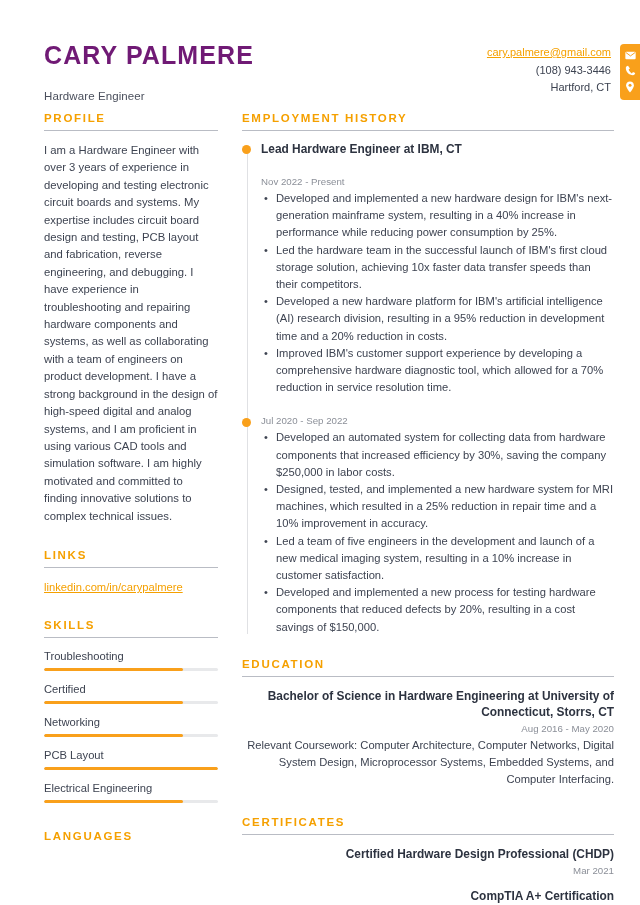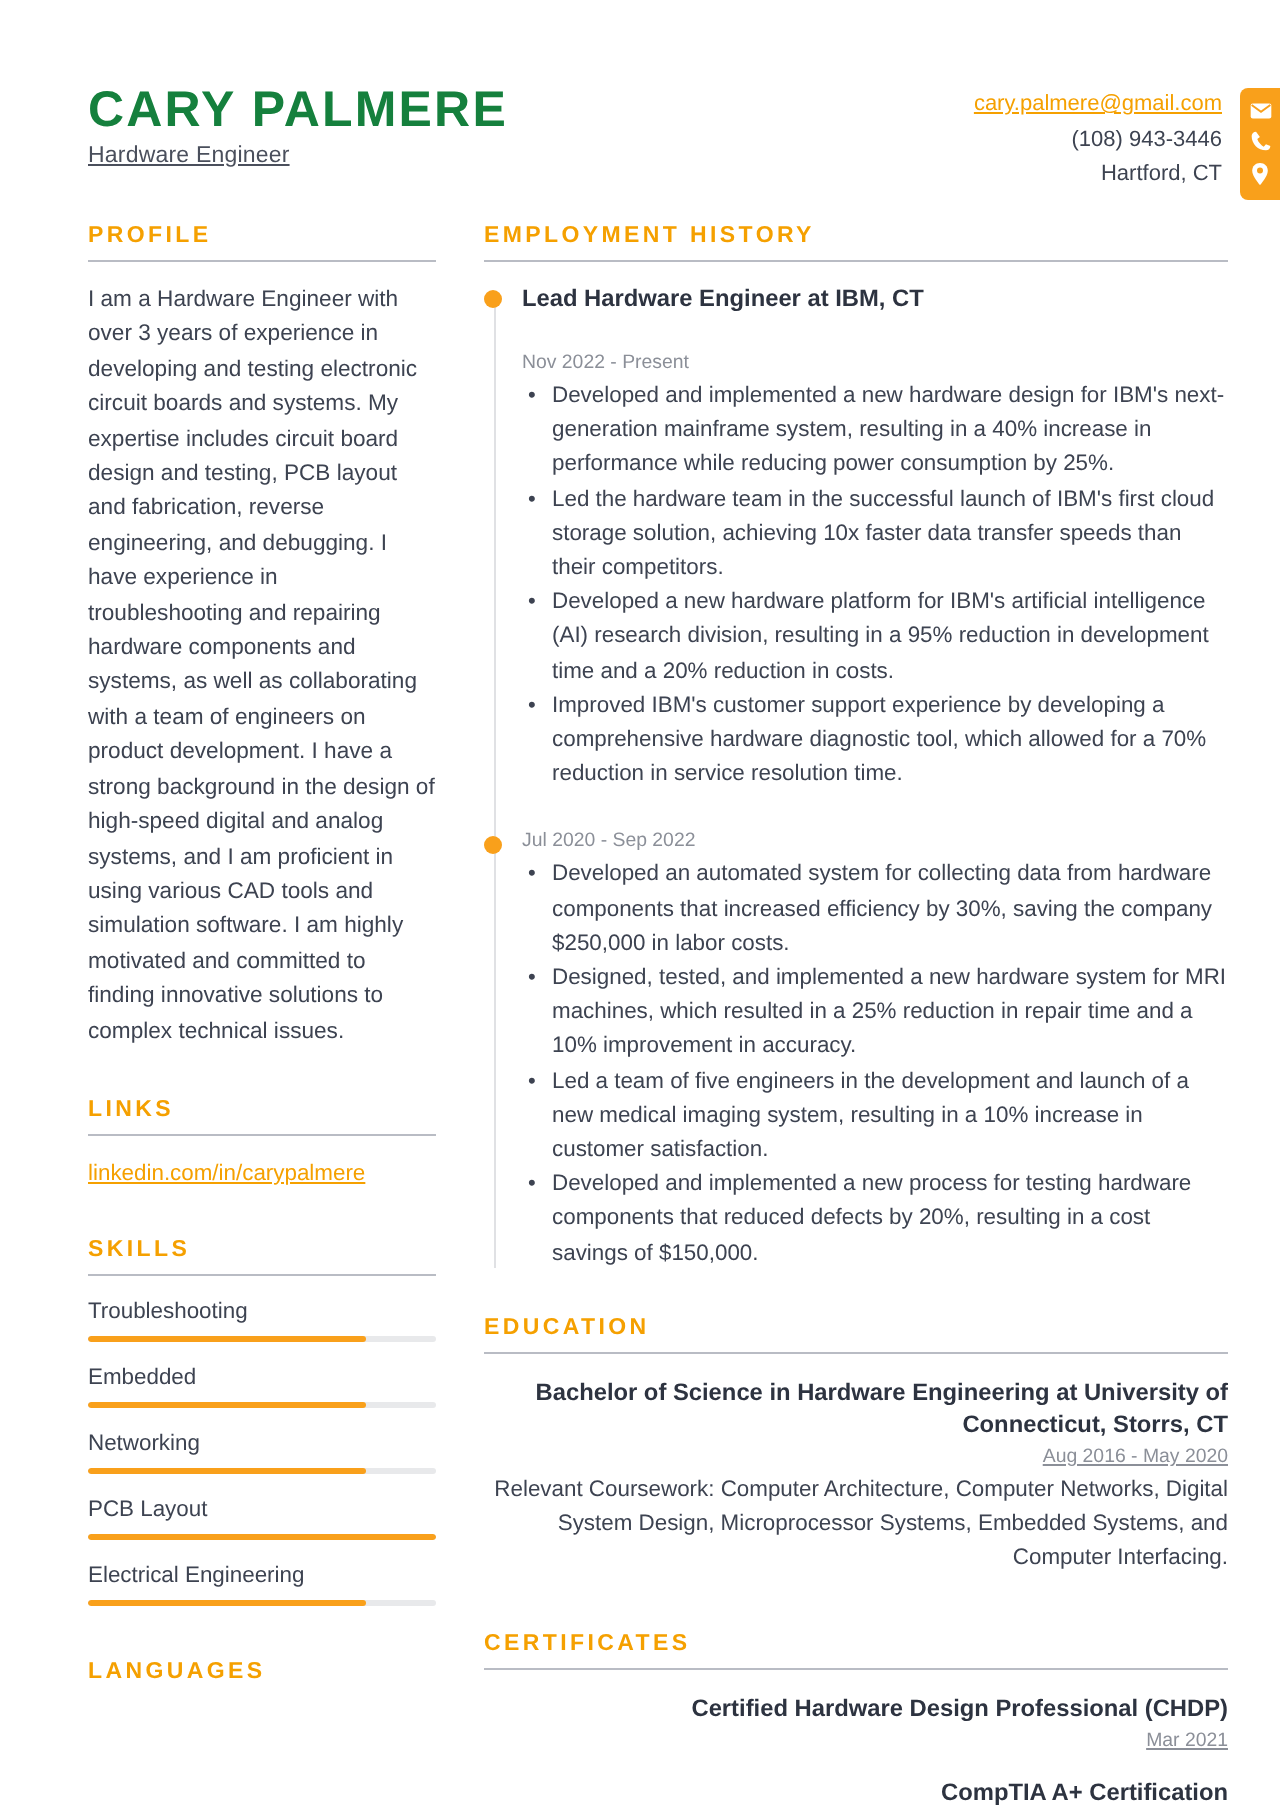--- a/index.html
+++ b/index.html
@@ -27,29 +27,28 @@
     align-items: flex-start;
     justify-content: space-between;
     padding: 38px 0 0 44px;
     height: 112px;
   }
   .identity { padding-top: 4px; }
   .full-name {
     font-size: 25px;
     font-weight: bold;
     letter-spacing: 1.1px;
-    color: #15803d;
+    color: #701a75;
     line-height: 1.1;
   }
   .job-title {
     font-size: 11.5px;
     color: #4a4f5c;
-    margin-top: 2px;
+    margin-top: 20px;
     letter-spacing: 0.1px;
-    text-decoration: underline;
   }
 
   .contact-wrap {
     display: flex;
     align-items: flex-start;
     padding-top: 6px;
   }
   .contact-lines {
     text-align: right;
     font-size: 11px;
@@ -197,21 +196,20 @@
   .block-title {
     font-size: 11.9px;
     font-weight: bold;
     color: #2d3340;
     line-height: 16px;
   }
   .block-date {
     font-size: 9.7px;
     color: #8b8f98;
     margin-top: 3px;
-    text-decoration: underline;
   }
   .block-desc {
     font-size: 11.2px;
     line-height: 17.2px;
     color: #3d4351;
     margin-top: 3px;
   }
 
   .spacer-16 { height: 16px; }
   .spacer-20 { height: 20px; }
@@ -280,21 +278,21 @@
         <div class="sec-title">SKILLS</div>
         <div class="sec-rule"></div>
         <div id="skills-list">
             <div class="bar-row">
               <div class="bar-label">Troubleshooting</div>
               <div class="bar-track">
                 <div class="bar-fill" style="width: 80%;"></div>
               </div>
             </div>
             <div class="bar-row">
-              <div class="bar-label">Embedded</div>
+              <div class="bar-label">Certified</div>
               <div class="bar-track">
                 <div class="bar-fill" style="width: 80%;"></div>
               </div>
             </div>
             <div class="bar-row">
               <div class="bar-label">Networking</div>
               <div class="bar-track">
                 <div class="bar-fill" style="width: 80%;"></div>
               </div>
             </div>

